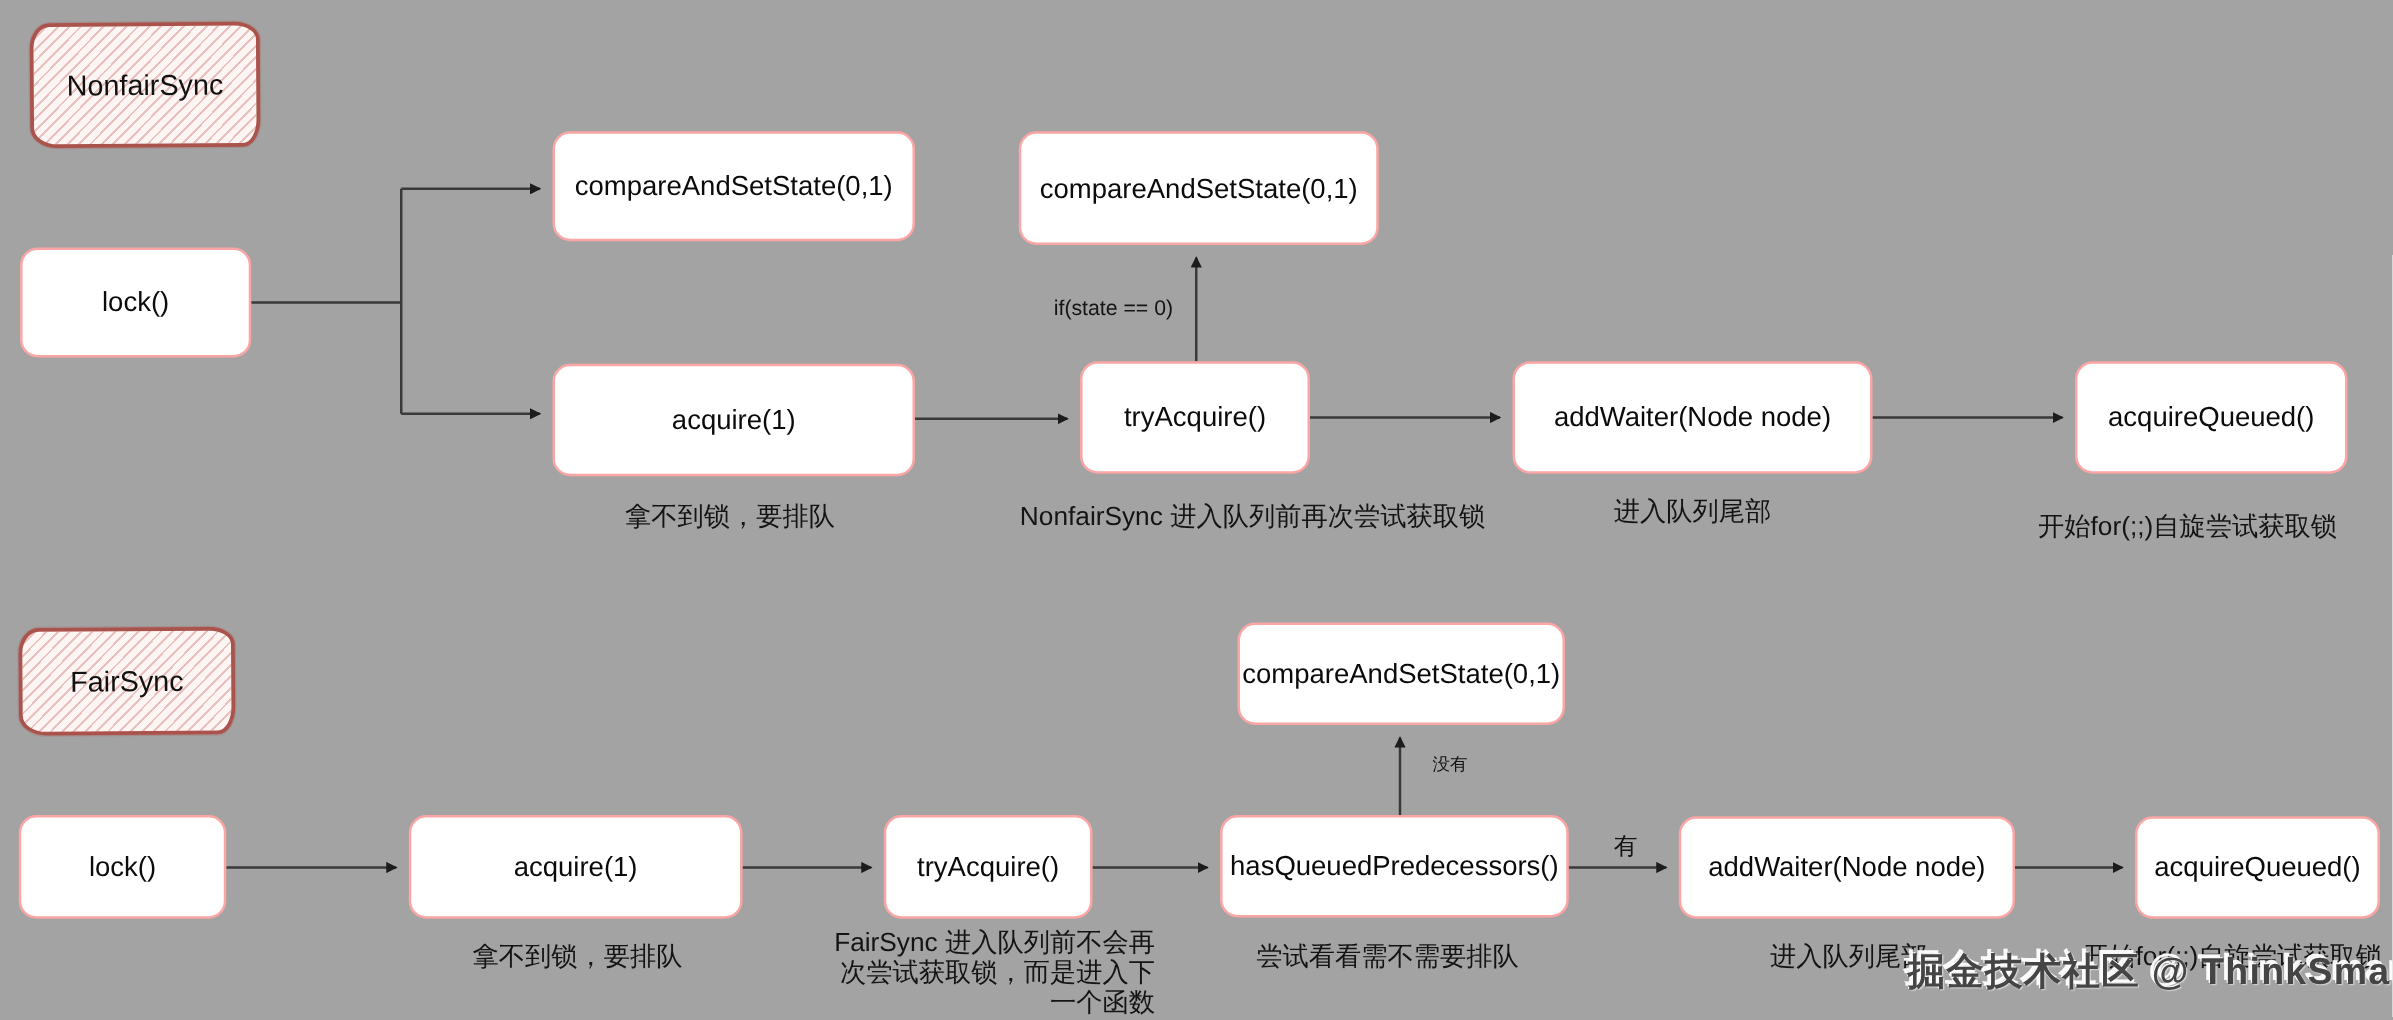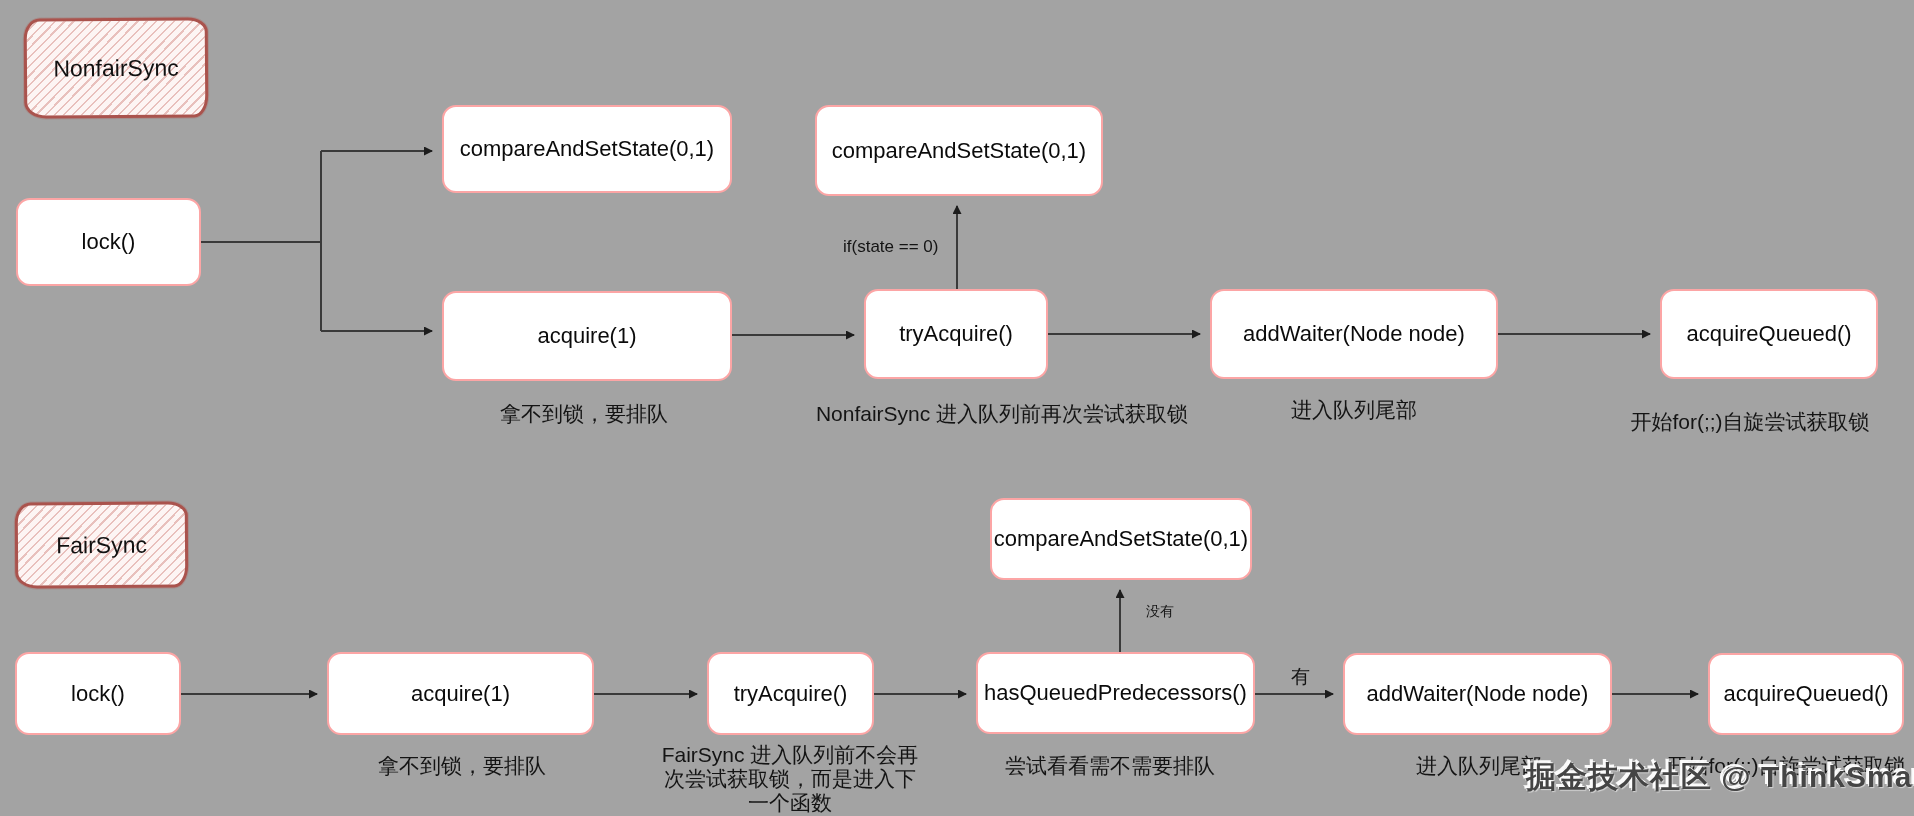--- a/index.html
+++ b/index.html
@@ -61,20 +61,21 @@
     font-size: 21px;
     line-height: 25px;
     color: #141414;
     white-space: nowrap;
     text-align: center;
   }
   .caption--wrap {
     white-space: normal;
     width: 268px;
     line-height: 24px;
+    text-align: right;
   }
   .edge-label {
     position: absolute;
     font-size: 14px;
     color: #141414;
     white-space: nowrap;
   }
   .watermark {
     position: absolute;
     transform: translateX(-50%);

